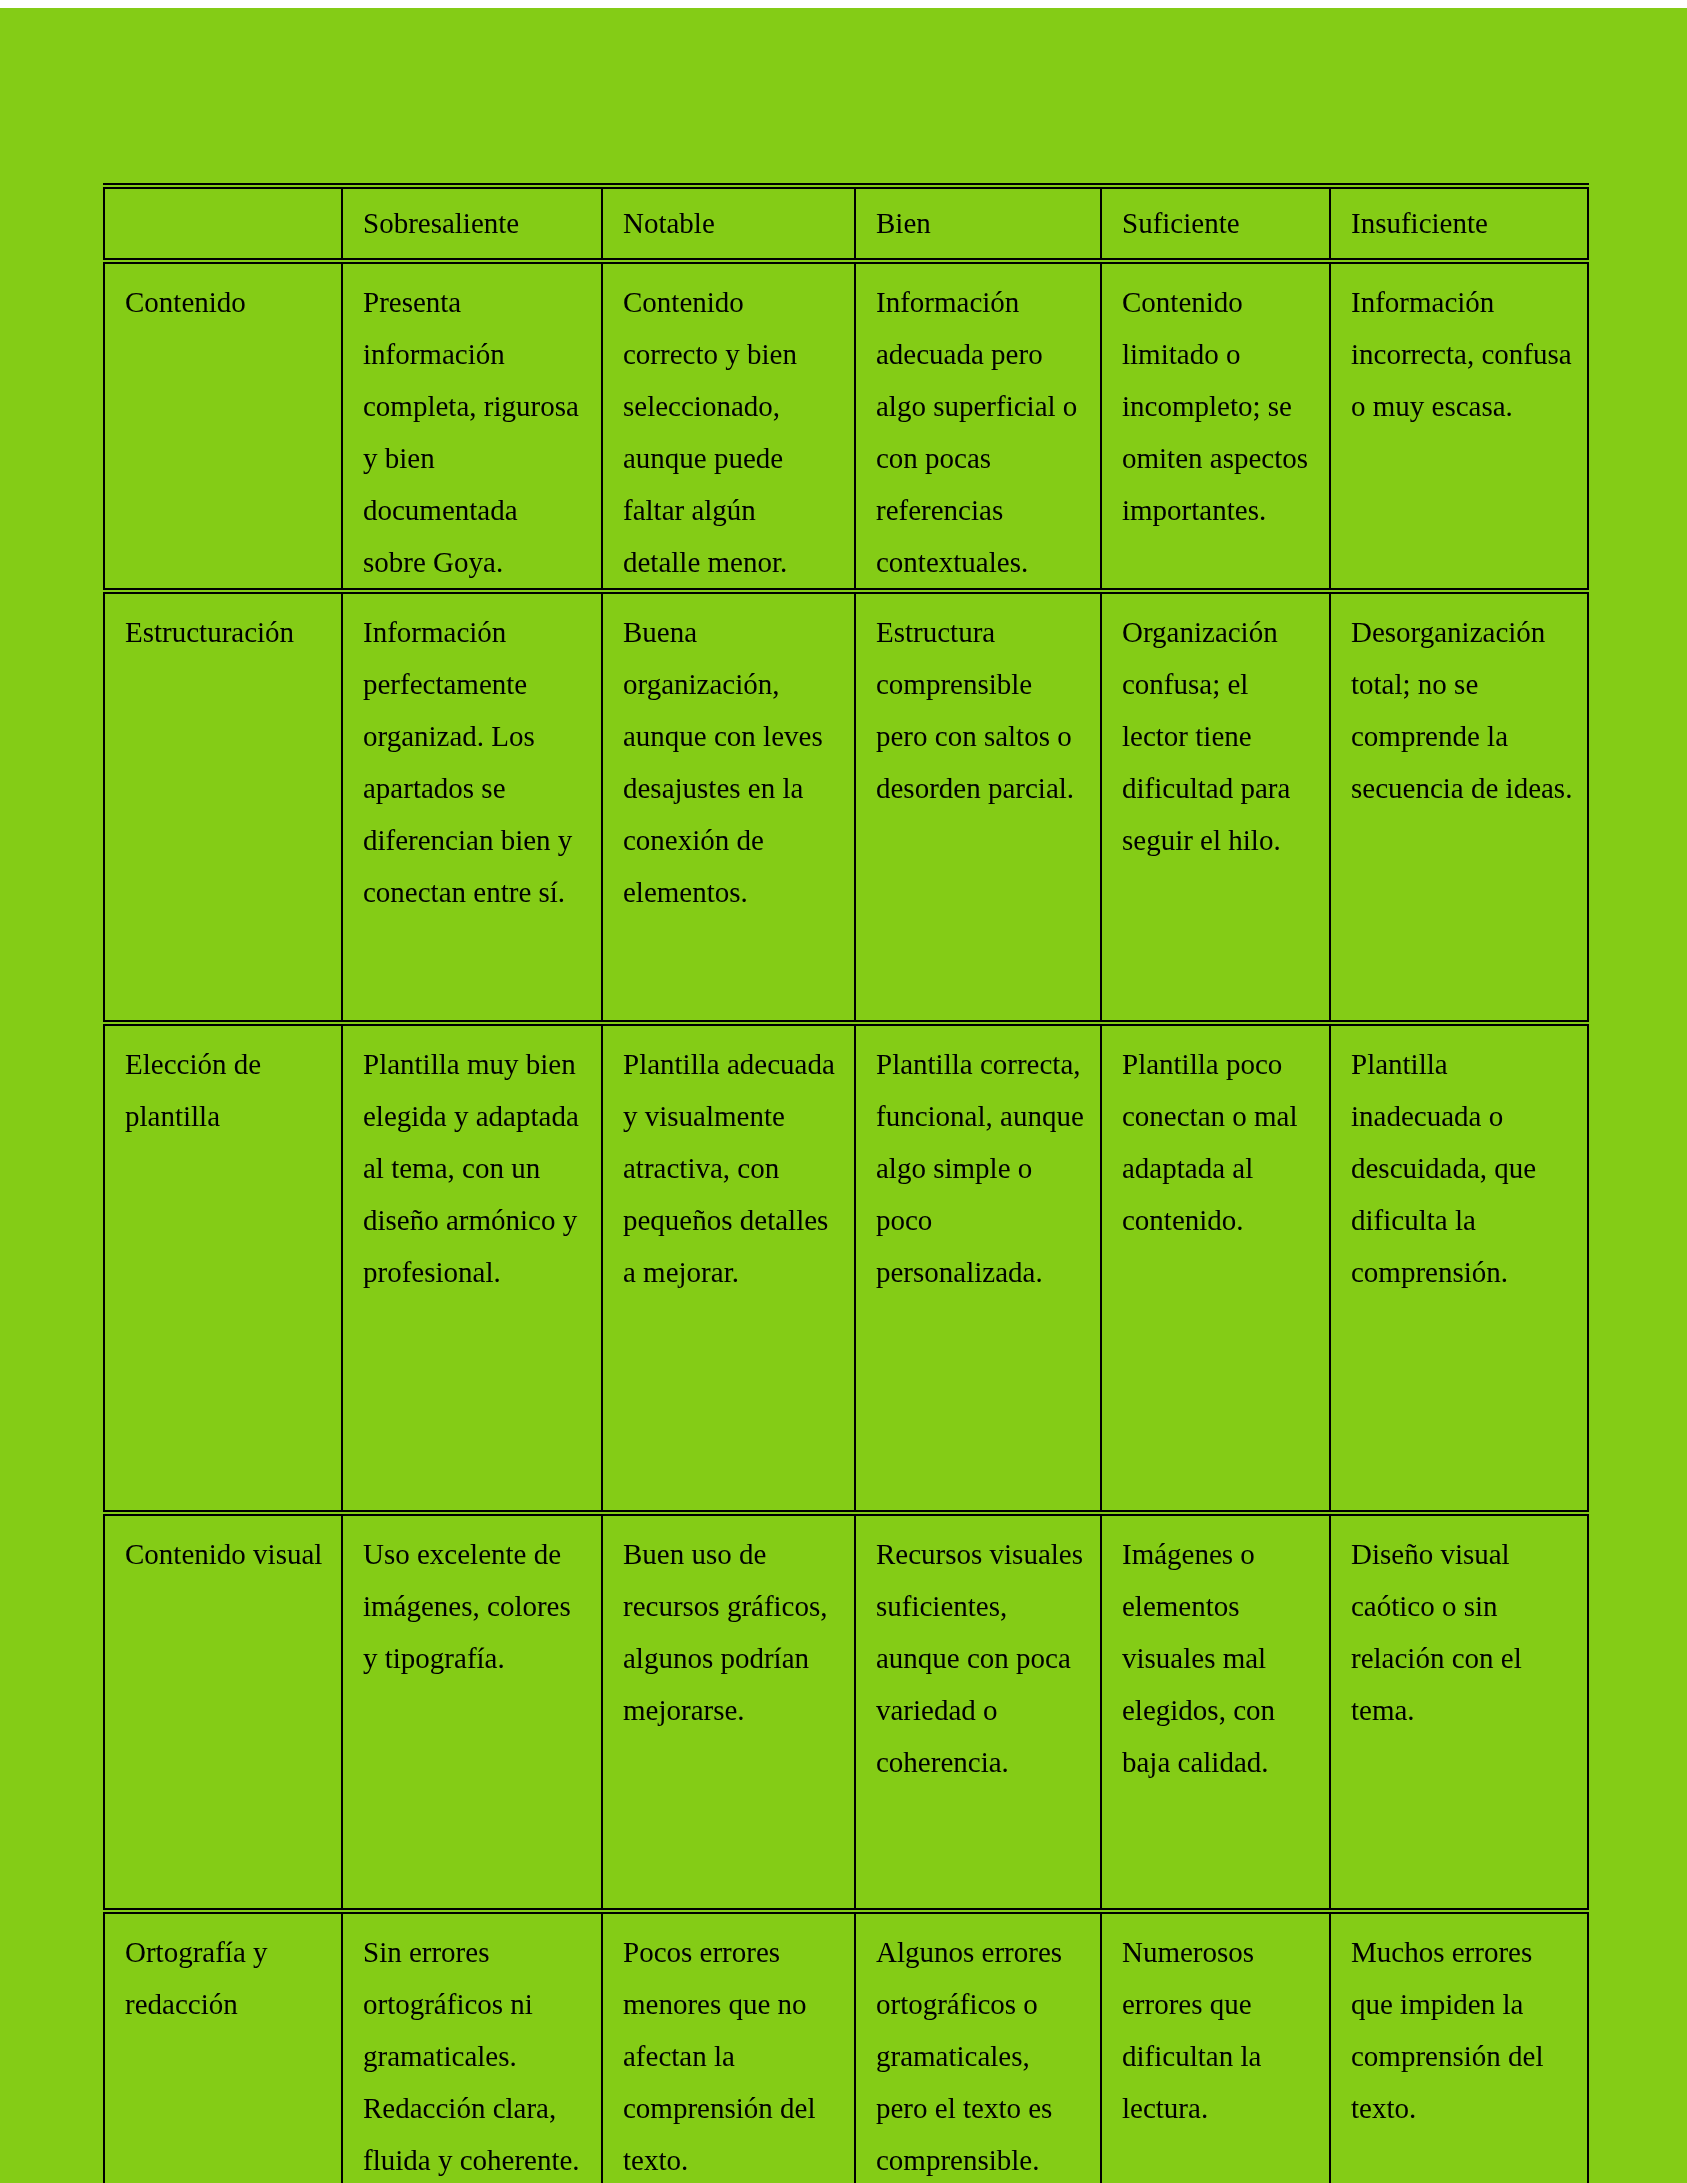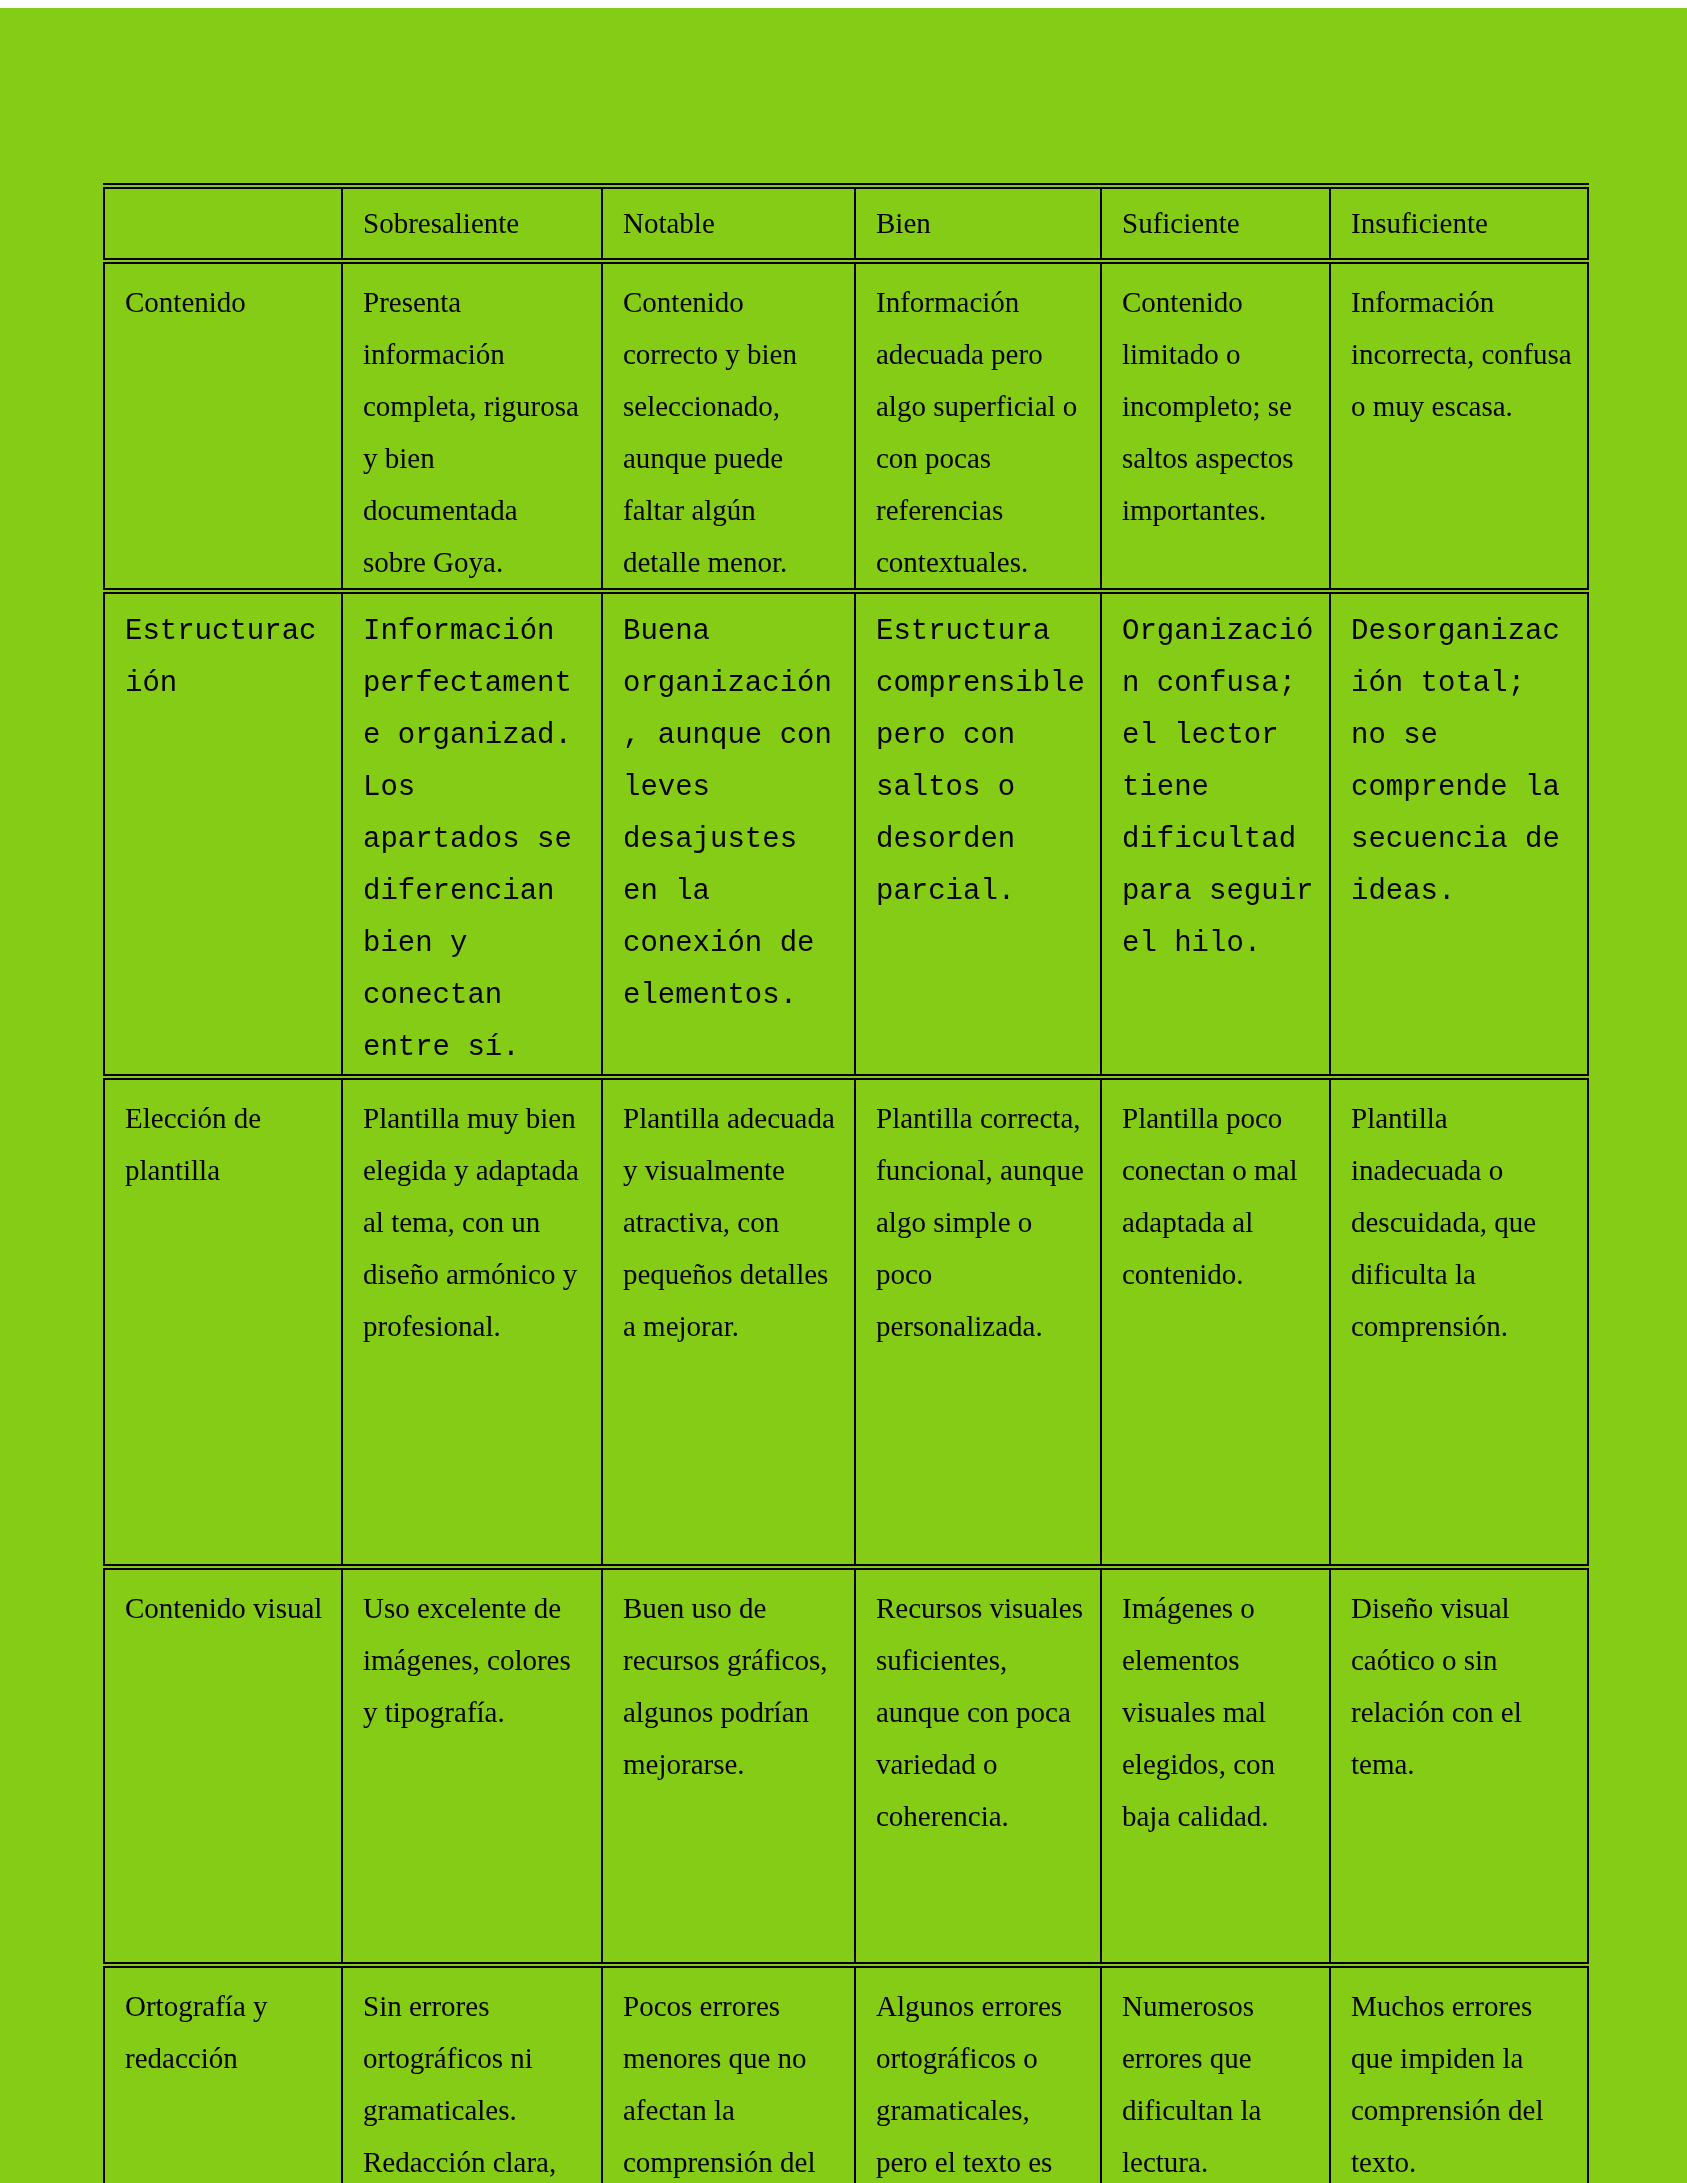--- a/index.html
+++ b/index.html
@@ -40,21 +40,21 @@
     font-weight: normal;
     font-size: 29px;
     line-height: 52px;
     padding: 12px 14.6px 0 20px;
     overflow: hidden;
     word-wrap: break-word;
   }
   table.rubric thead tr { height: 75px; }
   table.rubric thead th { padding-top: 8px; }
   tr.r-contenido      { height: 327px; }
-  tr.r-estructuracion { height: 432px; font-family: Liberation Mono, monospace; }
+  tr.r-estructuracion { height: 432px; }
   tr.r-eleccion       { height: 490px; }
   tr.r-visual         { height: 398px; }
   tr.r-ortografia     { height: 296px; margin-top: 28px; }
 </style>
 </head>
 <body>
 
 <div class="sheet">
   <table class="rubric">
     <colgroup>
@@ -74,21 +74,21 @@
         <th>Suficiente</th>
         <th>Insuficiente</th>
       </tr>
     </thead>
     <tbody>
       <tr class="r-contenido">
         <td>Contenido</td>
         <td>Presenta información completa, rigurosa y bien documentada sobre Goya.</td>
         <td>Contenido correcto y bien seleccionado, aunque puede faltar algún detalle menor.</td>
         <td>Información adecuada pero algo superficial o con pocas referencias contextuales.</td>
-        <td>Contenido limitado o incompleto; se saltos aspectos importantes.</td>
+        <td>Contenido limitado o incompleto; se omiten aspectos importantes.</td>
         <td>Información incorrecta, confusa o muy escasa.</td>
       </tr>
       <tr class="r-estructuracion">
         <td>Estructuración</td>
         <td>Información perfectamente organizad. Los apartados se diferencian bien y conectan entre sí.</td>
         <td>Buena organización, aunque con leves desajustes en la conexión de elementos.</td>
         <td>Estructura comprensible pero con saltos o desorden parcial.</td>
         <td>Organización confusa; el lector tiene dificultad para seguir el hilo.</td>
         <td>Desorganización total; no se comprende la secuencia de ideas.</td>
       </tr>

